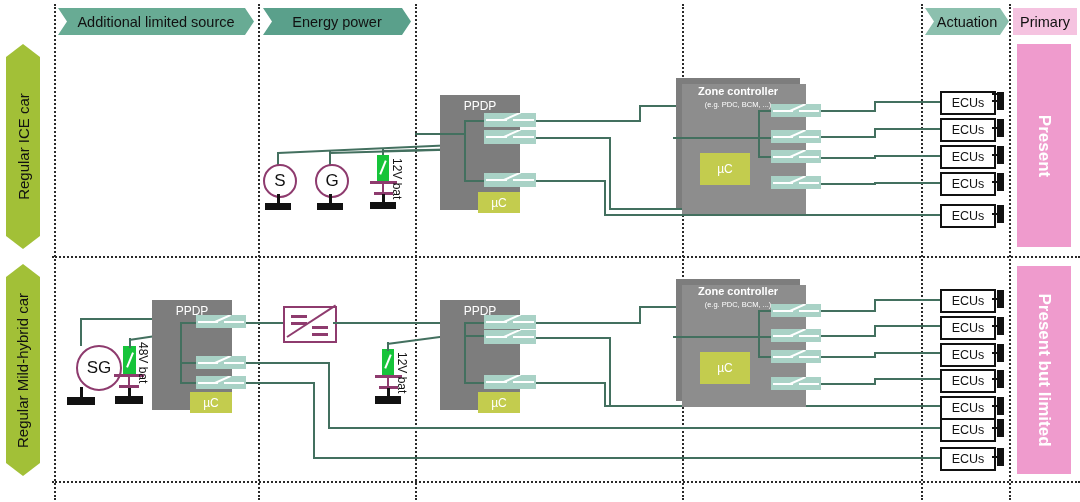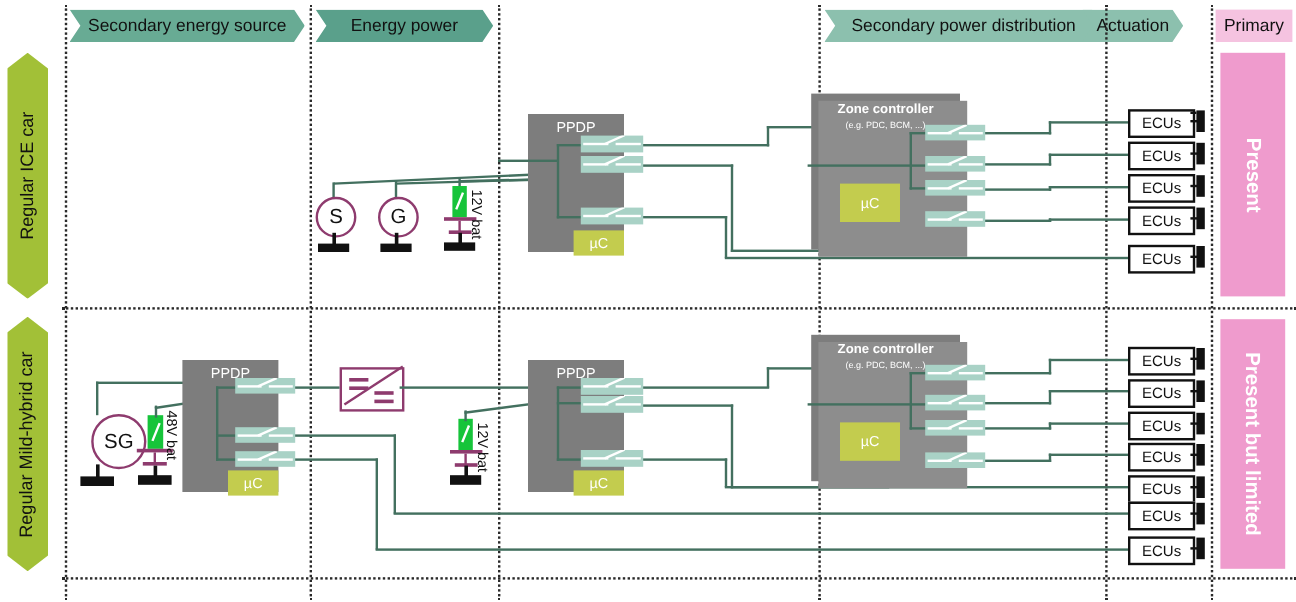--- a/index.html
+++ b/index.html
@@ -77,29 +77,26 @@
   .dcdc{position:absolute;border:2px solid #8e3b6e;background:#fff;}
   .dcdc .diag{position:absolute;background:#8e3b6e;height:2px;left:2px;top:50%;width:132%;transform-origin:left center;transform:rotate(-32deg);}
   .dcdc .bar{position:absolute;background:#8e3b6e;height:3px;}
 </style>
 </head>
 <body>
 
 <div id="stage">
 
   <div class="colhdr first" style="left:58px;width:196px;background:#68ab94;">
-    <span>Secondary energy source</span>
+    <span>Additional limited source</span>
   </div>
   <div class="colhdr" style="left:263px;width:148px;background:#5aa08b;">
     <span>Energy power</span>
   </div>
-  <div class="colhdr" style="left:687px;width:232px;background:#8cc0ae;">
-    <span>Secondary power distribution</span>
-  </div>
-  <div class="colhdr" style="left:902px;width:84px;background:#8cc0ae;">
+  <div class="colhdr" style="left:925px;width:84px;background:#8cc0ae;">
     <span>Actuation</span>
   </div>
   <div class="colhdr plain" style="left:1013px;width:64px;background:#f5c3e0;">
     <span>Primary</span>
   </div>
 
   <div class="vsep" style="left:54px;"></div>
   <div class="vsep" style="left:258px;"></div>
   <div class="vsep" style="left:415px;"></div>
   <div class="vsep" style="left:682px;"></div>

